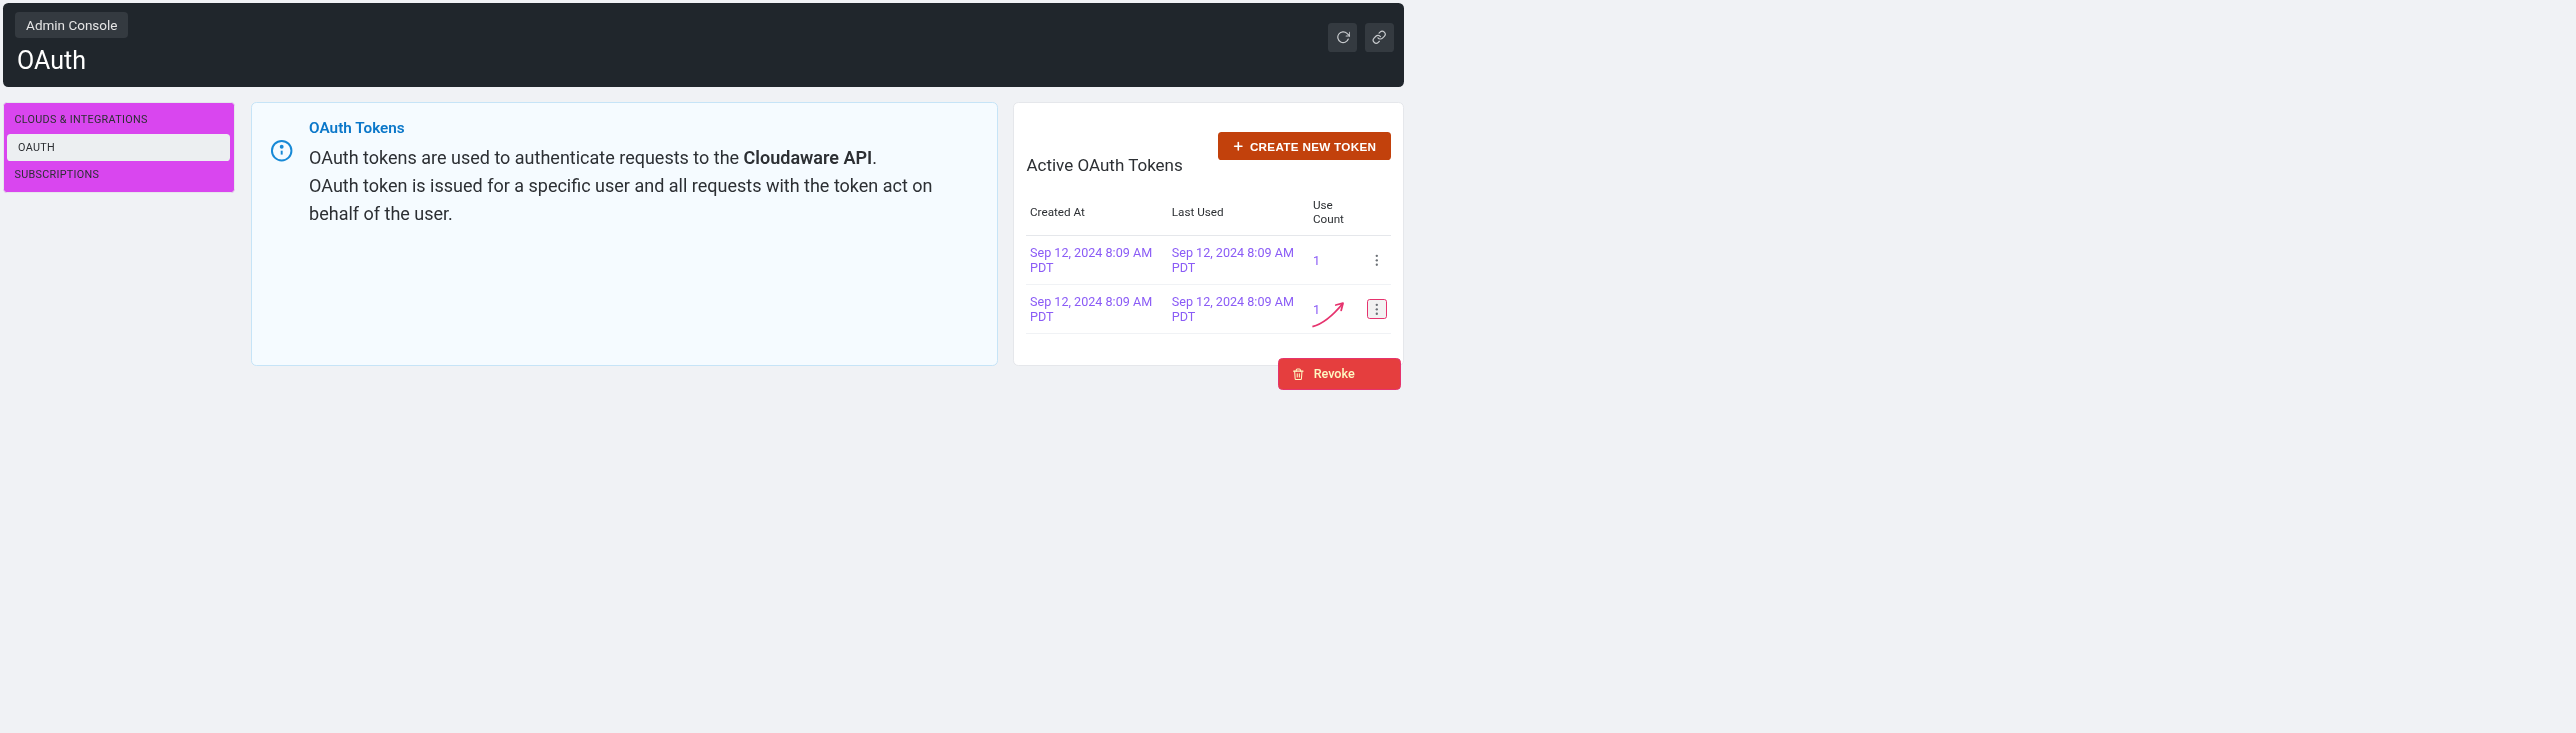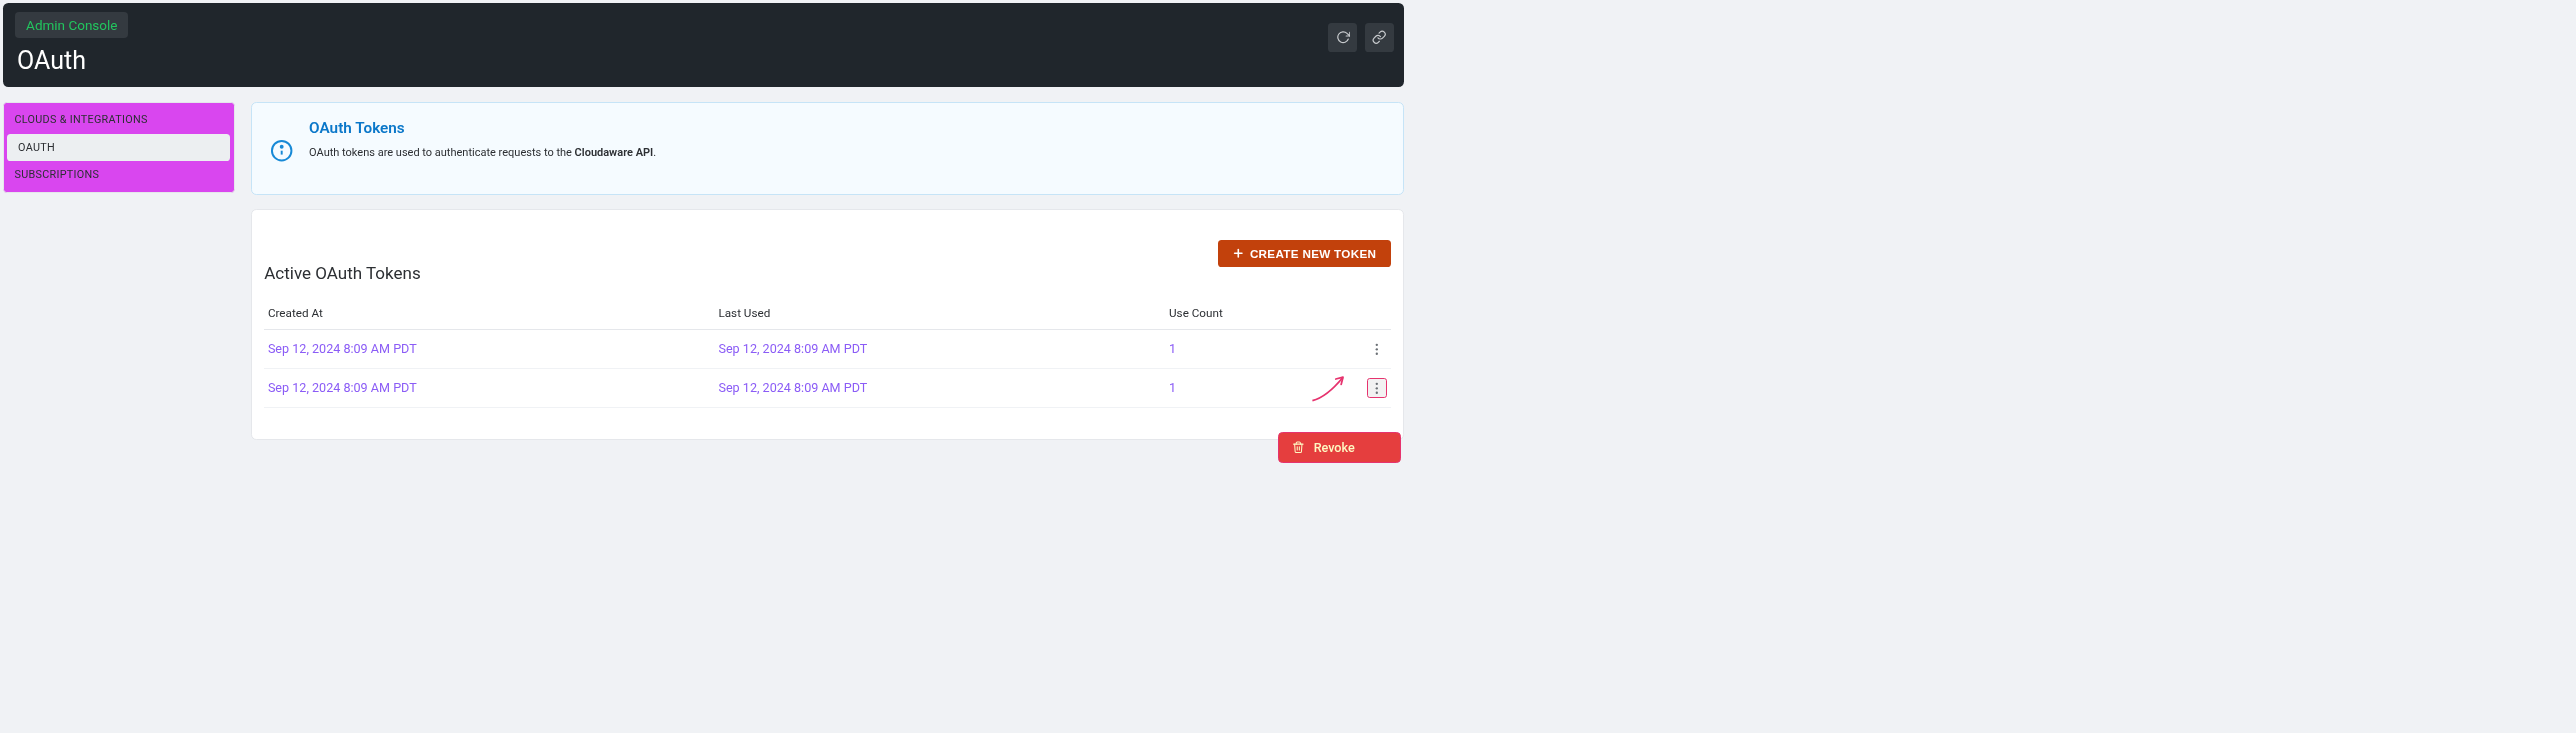--- a/index.html
+++ b/index.html
@@ -20,21 +20,21 @@
     padding: 9px 12.6px 12.6px 12.6px;
     color: #ffffff;
     position: relative;
   }
   .breadcrumb {
     display: inline-block;
     background: #343a40;
     border-radius: 4px;
     padding: 5.4px 10.8px;
     font-size: 13.5px;
-    color: #22c55e;
+    color: #e5e5e5;
     margin-bottom: 7.2px;
   }
   .page-title {
     font-size: 25px;
     font-weight: 400;
     color: #ffffff;
     margin-left: 1.8px;
   }
   .header-icons {
     position: absolute;
@@ -78,21 +78,20 @@
     cursor: pointer;
   }
   .sidebar-item.active {
     background: #eceff1;
     border-radius: 3.6px;
     margin: 0 3.6px;
   }
   .main-col {
     flex: 1;
     display: flex;
-    flex-direction: column;
     gap: 14.4px;
     position: relative;
   }
   .info-panel {
     background: #f5fbff;
     border: 0.9px solid #c6e4f7;
     border-radius: 5.4px;
     padding: 16px 18px;
     display: flex;
     gap: 16px;
@@ -104,21 +103,21 @@
     margin-top: 20px;
     flex-shrink: 0;
   }
   .info-title {
     color: #0a77c9;
     font-size: 15.3px;
     font-weight: 600;
     margin-bottom: 7.2px;
   }
   .info-body {
-    font-size: 11px;
+    font-size: 18px;
     line-height: 1.55;
     color: #2c2f33;
   }
   .info-body b { font-weight: 600; }
 
   .table-card {
     background: #ffffff;
     border: 0.9px solid #e5e7eb;
     border-radius: 5.4px;
     padding: 14.4px 12.6px 31px 12.6px;
@@ -240,21 +239,21 @@
       <div class="info-panel">
         <svg class="info-icon" viewBox="0 0 24 24" fill="none" stroke="#1789d6" stroke-width="2">
             <circle cx="12" cy="12" r="10"></circle>
             <line x1="12" y1="16" x2="12" y2="12"></line>
             <circle cx="12" cy="8" r="1" fill="#1789d6"></circle>
           </svg>
         <div>
           <div class="info-title">OAuth Tokens</div>
           <div class="info-body">
             <span>OAuth tokens are used to authenticate requests to the </span><b>Cloudaware API</b><span>.</span><br>
-            <br>
+            <span>OAuth token is issued for a specific user and all requests with the token act on behalf of the user.</span><br>
           </div>
         </div>
       </div>
 
       <div class="table-card">
         <div class="table-head">
           <div class="section-title">Active OAuth Tokens</div>
           <button class="create-btn">
             <svg viewBox="0 0 24 24" fill="none" stroke="currentColor" stroke-width="3" stroke-linecap="round">
                 <line x1="12" y1="5" x2="12" y2="19"></line>

